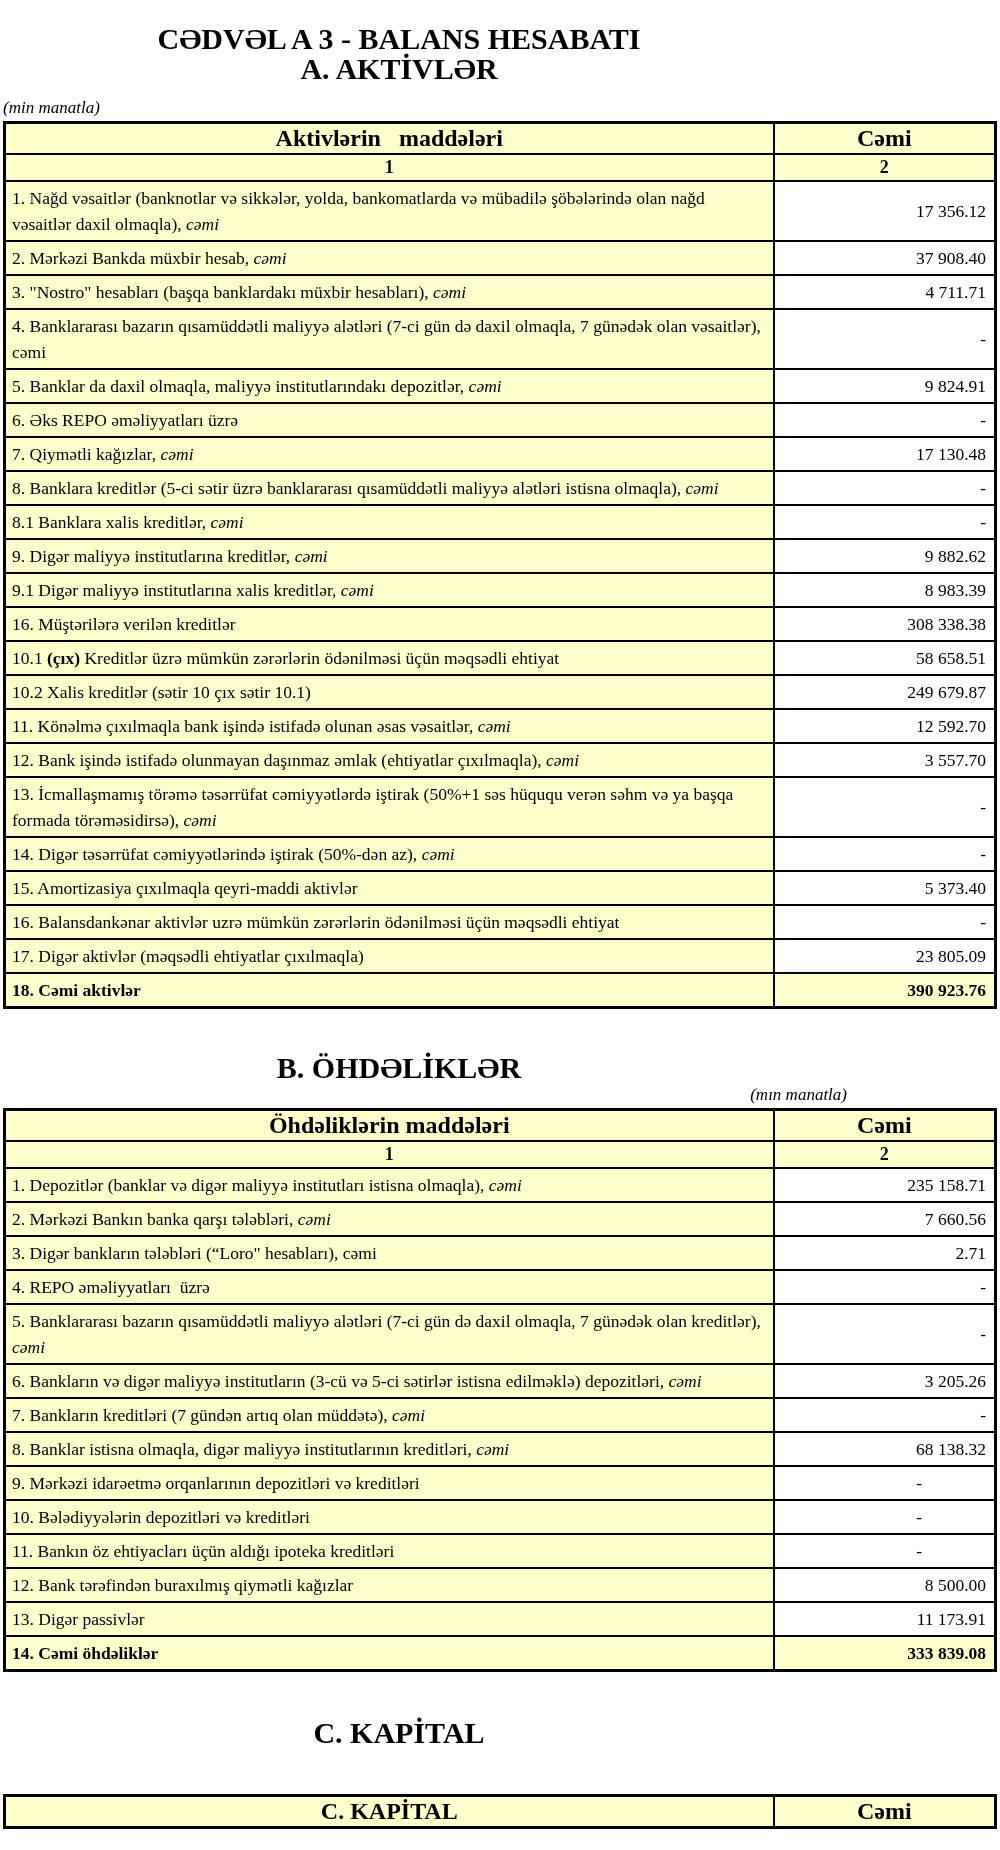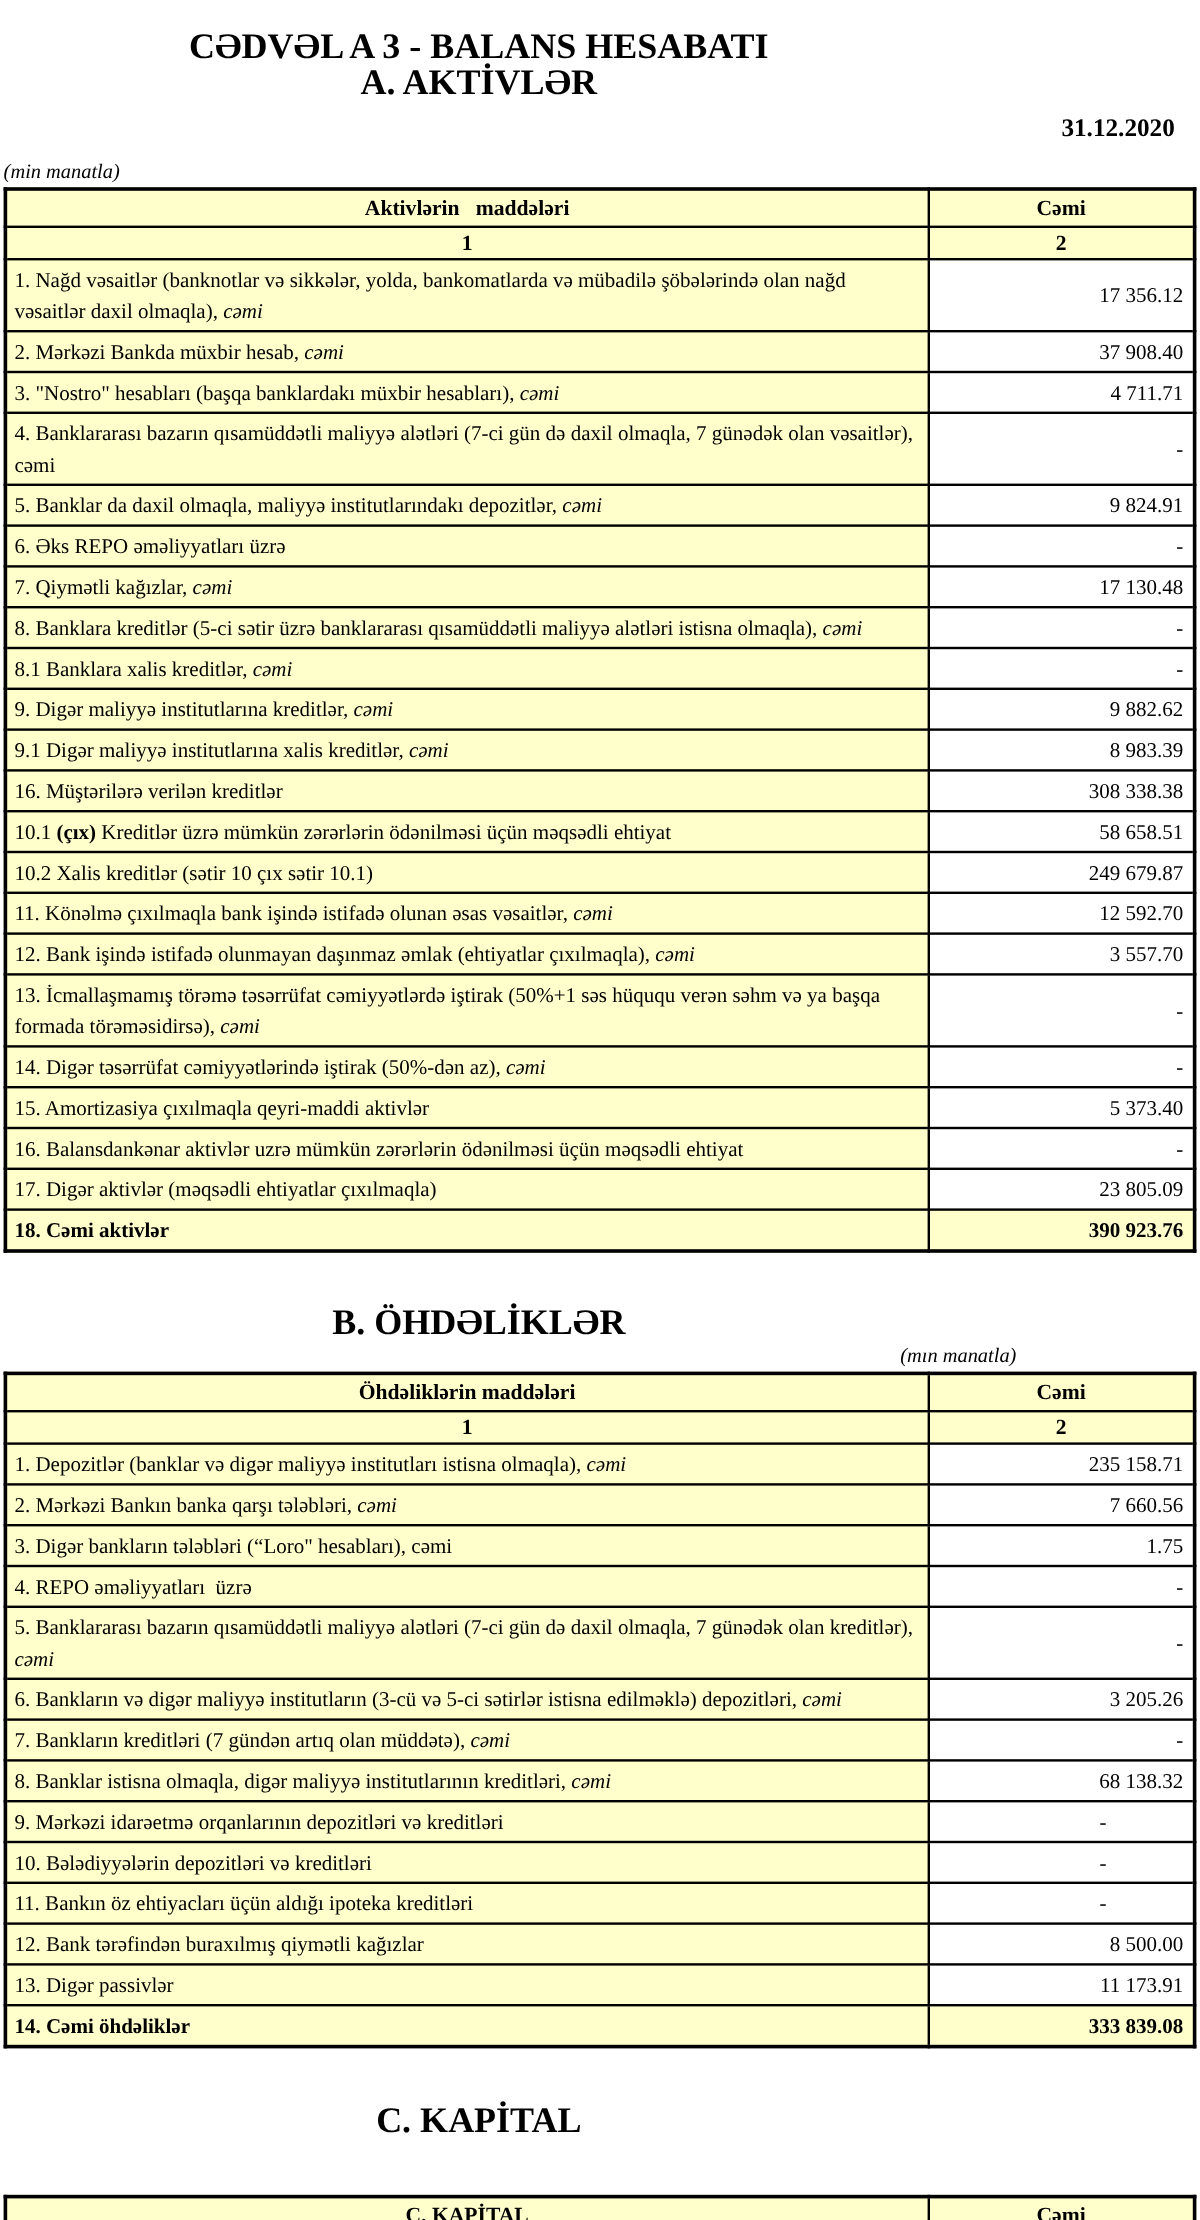--- a/index.html
+++ b/index.html
@@ -31,21 +31,21 @@
     border-collapse:collapse;
     width:994px;
     table-layout:fixed;
     border:3px solid var(--border);
   }
   col.c2{width:222px;}
   th,td{border:2px solid var(--border);}
   th{
     background:var(--fill);
     font-weight:bold;text-align:center;
-    font-size:18px;line-height:25px;padding:2px 4px;
+    font-size:24px;line-height:25px;padding:2px 4px;
     white-space:pre-wrap;
   }
   th.num{font-size:18px;line-height:23px;padding:1px;}
   td{font-size:17.5px;}
   td.label{
     background:var(--fill);
     padding:3px 6px;line-height:26px;
     white-space:pre-wrap;
   }
   td.value{
@@ -61,21 +61,20 @@
 </head>
 <body style="background: rgb(255, 255, 255);">
 
 <div class="page">
 
   <div class="head-center">
     <div class="main-title">CƏDVƏL A 3 - BALANS HESABATI</div>
     <div class="main-title">A. AKTİVLƏR</div>
   </div>
 
-  <div class="date-line">31.12.2020</div>
   <div class="unit-note top-note">(min manatla)</div>
 
   <table class="sheet">
     <colgroup>
         <col class="c1">
         <col class="c2">
       </colgroup>
     <thead>
       <tr>
         <th>Aktivlərin   maddələri</th>
@@ -227,21 +226,21 @@
           <td class="value">235 158.71</td>
         </tr>
 
         <tr>
           <td class="label"><span>2. Mərkəzi Bankın banka qarşı tələbləri, </span><span class="it">cəmi</span></td>
           <td class="value">7 660.56</td>
         </tr>
 
         <tr>
           <td class="label"><span>3. Digər bankların tələbləri (“Loro" hesabları), cəmi</span></td>
-          <td class="value">1.75</td>
+          <td class="value">2.71</td>
         </tr>
 
         <tr>
           <td class="label"><span>4. REPO əməliyyatları  üzrə</span></td>
           <td class="value">-</td>
         </tr>
 
         <tr>
           <td class="label"><span>5. Banklararası bazarın qısamüddətli maliyyə alətləri (7-ci gün də daxil olmaqla, 7 günədək olan kreditlər), </span><span class="it">cəmi</span></td>
           <td class="value">-</td>

